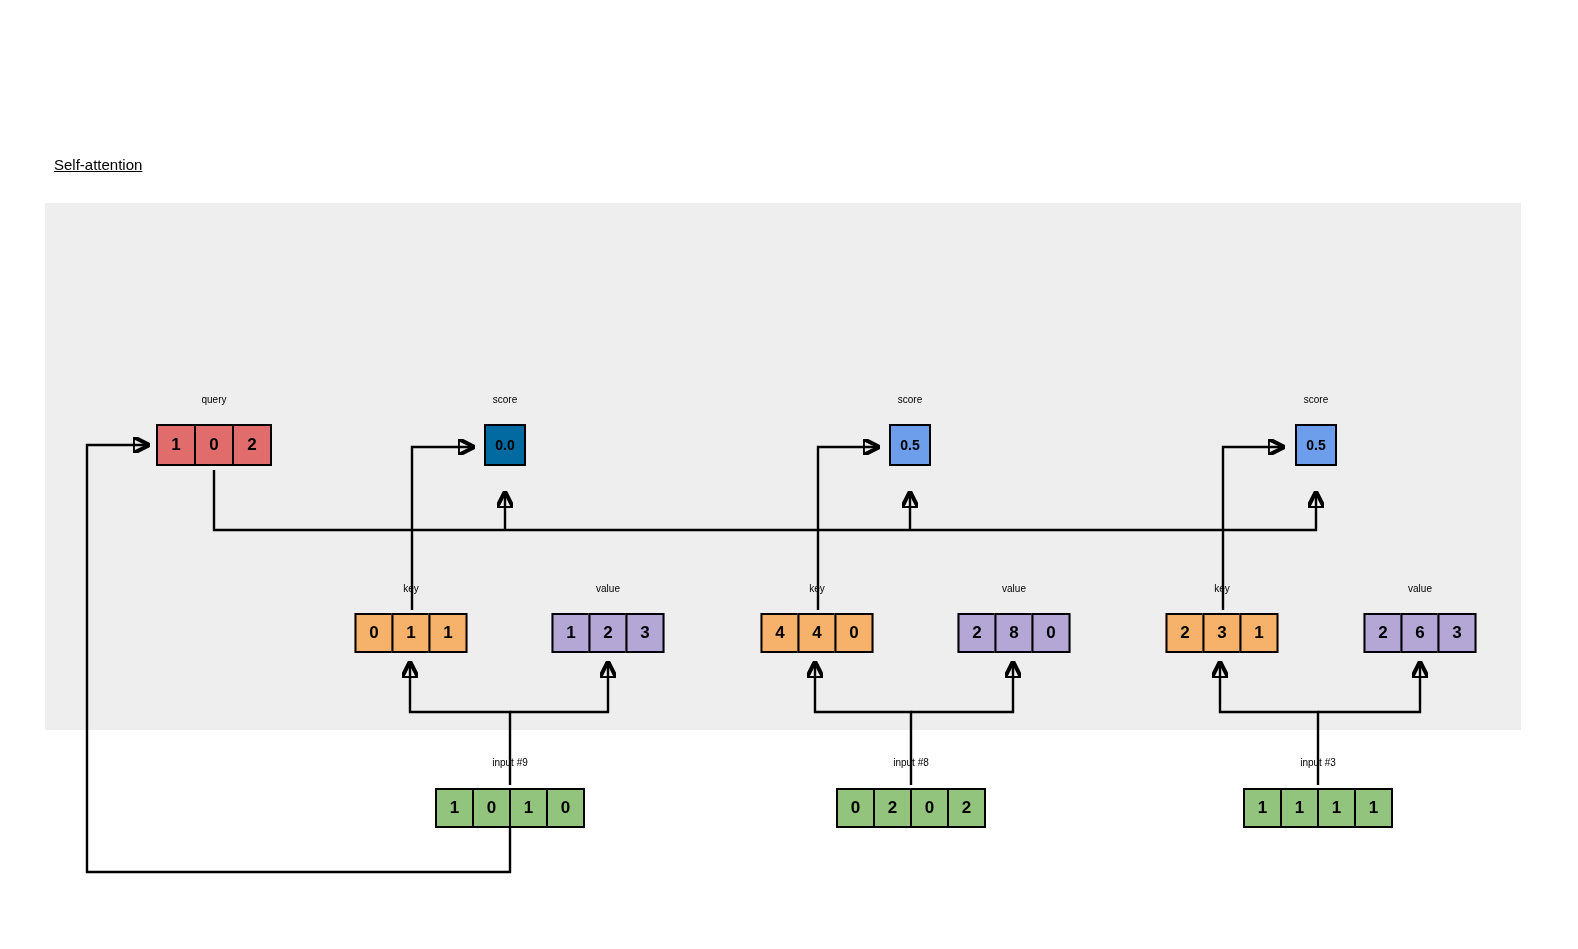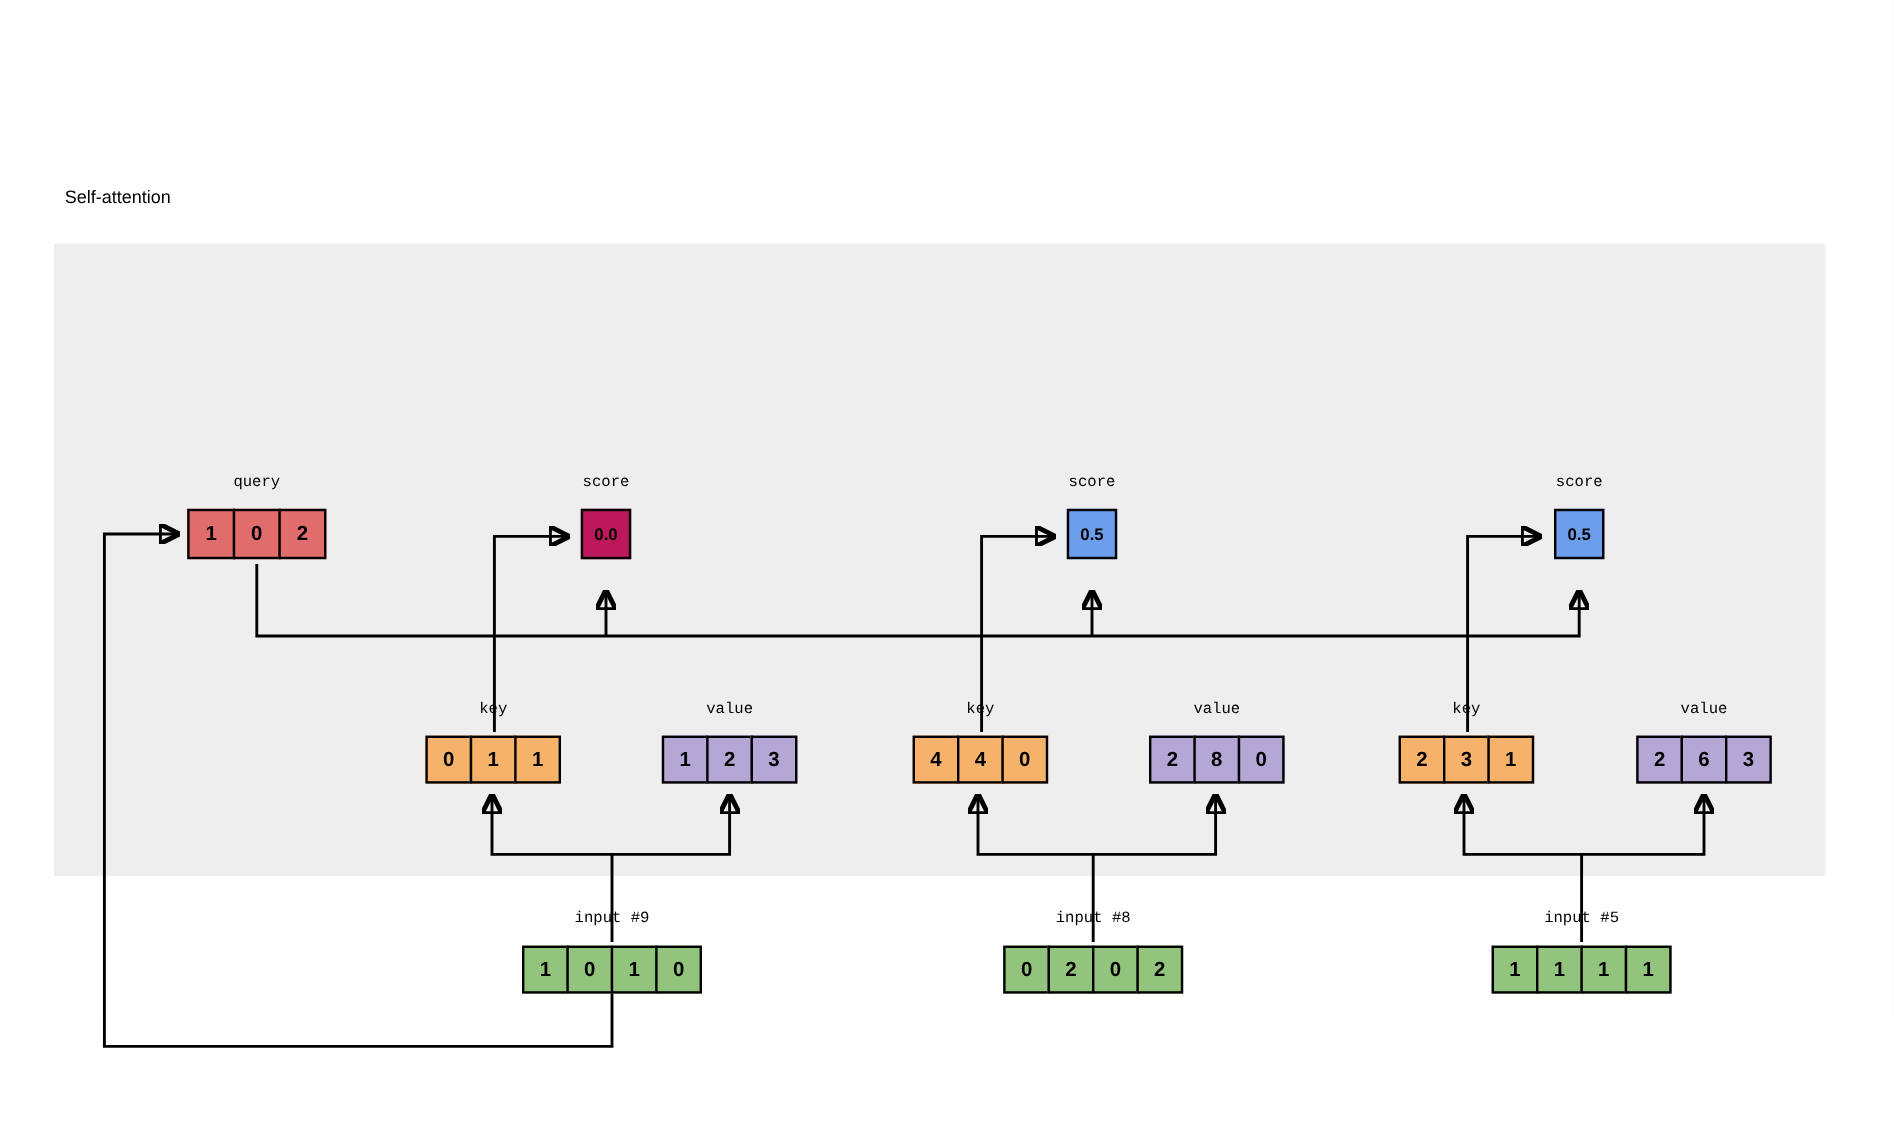--- a/index.html
+++ b/index.html
@@ -26,26 +26,25 @@
   }
   .section-title {
     position: absolute;
     font-size: 15px;
     color: #000000;
     font-family: "Liberation Sans", sans-serif;
     white-space: nowrap;
   }
   .vec-label {
     position: absolute;
-    font-size: 13px;
+    font-size: 10px;
     color: #000000;
     text-align: center;
     white-space: nowrap;
     transform: translateX(-50%);
-    font-family: Liberation Mono, monospace;
   }
   .vector {
     position: absolute;
     display: flex;
     transform: translateX(-50%);
   }
   .cell {
     box-sizing: border-box;
     border: 2px solid #000000;
     margin-left: -2px;
@@ -70,21 +69,21 @@
     fill: none;
   }
 </style>
 </head>
 <body>
 
 <div id="stage">
 
   <div class="gray-panel" style="left:45px; top:203px; width:1476px; height:527px;"></div>
 
-  <div class="section-title" style="left:54px; top:156px;">Self-attention</div>
+  <div class="section-title" style="left:54px; top:156px;text-decoration:underline;">Self-attention</div>
 
   <svg class="wires" viewBox="0 0 1578 949">
     <defs>
       <marker id="arrow" viewBox="0 0 10 10" refX="9" refY="5" markerWidth="7" markerHeight="7" orient="auto-start-reverse">
         <path d="M 0 0 L 10 5 L 0 10 z" fill="#000000" stroke="none"></path>
       </marker>
     </defs>
 
     <path d="M 510 828 L 510 872 L 87 872 L 87 445 L 148 445" marker-end="url(#arrow)"></path>
 
@@ -112,21 +111,21 @@
 
   <div class="vec-label" style="left:214px; top:394px;">query</div>
   <div class="vector" style="left:214px; top:424px;">
     <div class="cell" style="width:40px; height:42px; background:#e06c6c; font-size:17px;">1</div>
     <div class="cell" style="width:40px; height:42px; background:#e06c6c; font-size:17px;">0</div>
     <div class="cell" style="width:40px; height:42px; background:#e06c6c; font-size:17px;">2</div>
   </div>
 
   <div class="vec-label" style="left:505px; top:394px;">score</div>
   <div class="vector" style="left:505px; top:424px;">
-    <div class="cell" style="width:42px; height:42px; background:#be185d; font-size:14px;">0.0</div>
+    <div class="cell" style="width:42px; height:42px; background:#0369a1; font-size:14px;">0.0</div>
   </div>
 
   <div class="vec-label" style="left:910px; top:394px;">score</div>
   <div class="vector" style="left:910px; top:424px;">
     <div class="cell" style="width:42px; height:42px; background:#6d9eeb; font-size:14px;">0.5</div>
   </div>
 
   <div class="vec-label" style="left:1316px; top:394px;">score</div>
   <div class="vector" style="left:1316px; top:424px;">
     <div class="cell" style="width:42px; height:42px; background:#6d9eeb; font-size:14px;">0.5</div>
@@ -183,21 +182,21 @@
   </div>
 
   <div class="vec-label" style="left:911px; top:757px;">input #8</div>
   <div class="vector" style="left:911px; top:788px;">
     <div class="cell" style="width:39px; height:40px; background:#93c47d; font-size:17px;">0</div>
     <div class="cell" style="width:39px; height:40px; background:#93c47d; font-size:17px;">2</div>
     <div class="cell" style="width:39px; height:40px; background:#93c47d; font-size:17px;">0</div>
     <div class="cell" style="width:39px; height:40px; background:#93c47d; font-size:17px;">2</div>
   </div>
 
-  <div class="vec-label" style="left:1318px; top:757px;">input #5</div>
+  <div class="vec-label" style="left:1318px; top:757px;">input #3</div>
   <div class="vector" style="left:1318px; top:788px;">
     <div class="cell" style="width:39px; height:40px; background:#93c47d; font-size:17px;">1</div>
     <div class="cell" style="width:39px; height:40px; background:#93c47d; font-size:17px;">1</div>
     <div class="cell" style="width:39px; height:40px; background:#93c47d; font-size:17px;">1</div>
     <div class="cell" style="width:39px; height:40px; background:#93c47d; font-size:17px;">1</div>
   </div>
 
 </div>
 
 </body></html>

